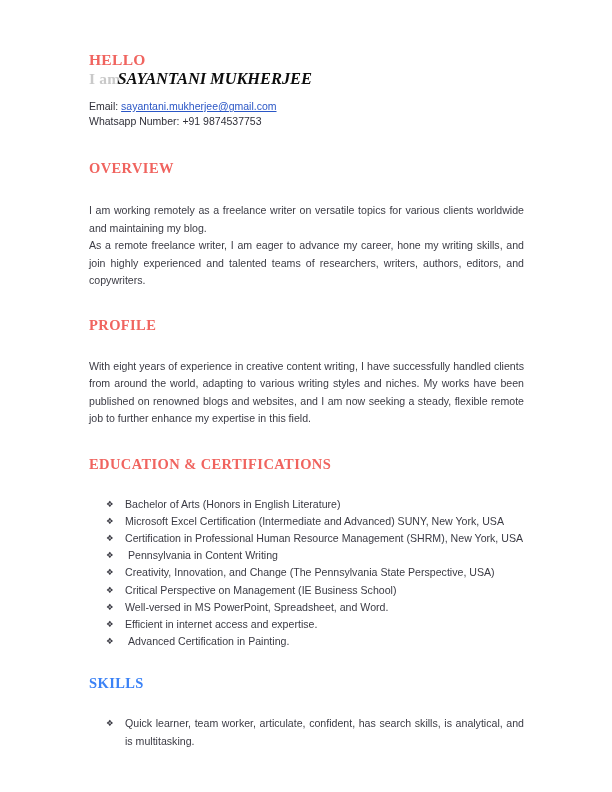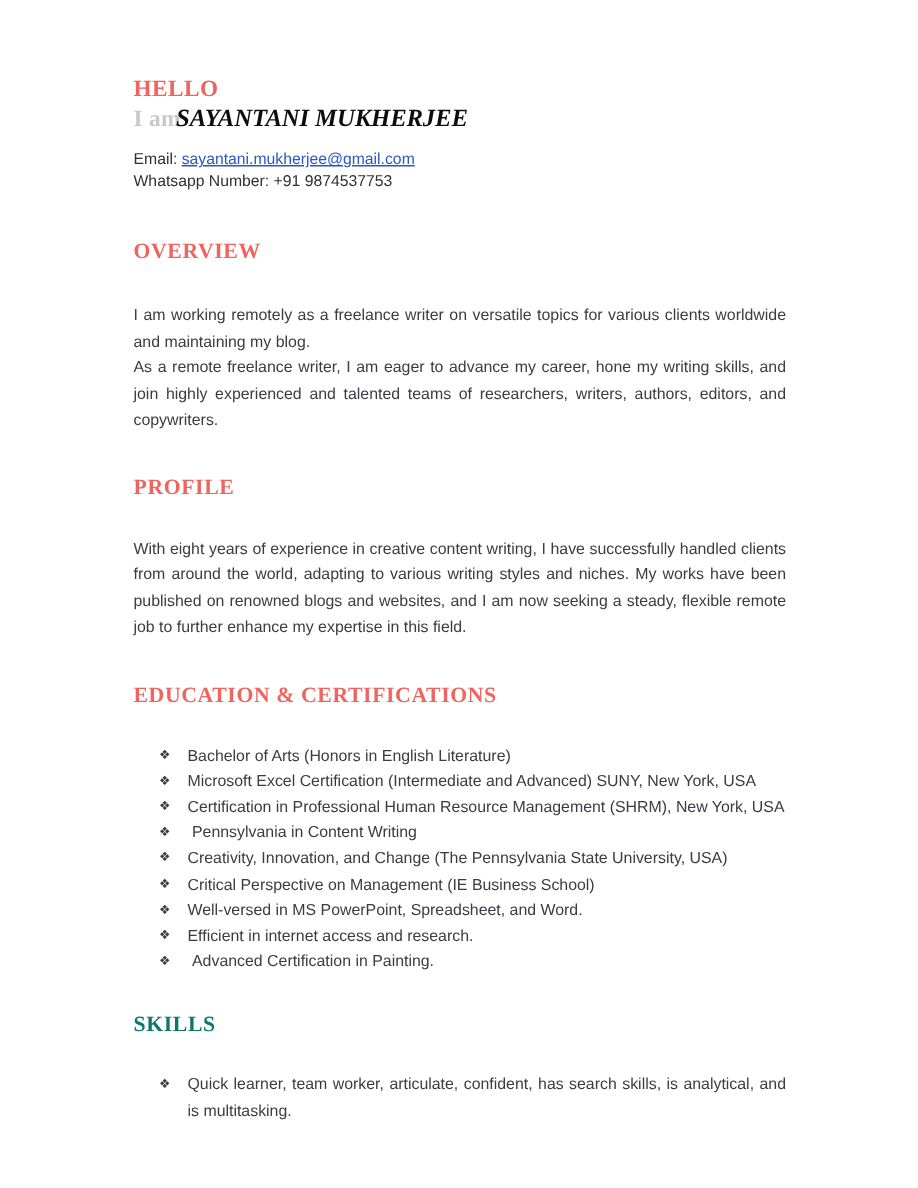--- a/index.html
+++ b/index.html
@@ -194,42 +194,42 @@
       <li class="bullet-item">
         <span class="glyph">❖</span>
         <span class="txt">Certification in Professional Human Resource Management (SHRM), New York, USA</span>
       </li>
       <li class="bullet-item lead-space">
         <span class="glyph">❖</span>
         <span class="txt">Pennsylvania in Content Writing</span>
       </li>
       <li class="bullet-item">
         <span class="glyph">❖</span>
-        <span class="txt">Creativity, Innovation, and Change (The Pennsylvania State University, USA)</span>
+        <span class="txt">Creativity, Innovation, and Change (The Pennsylvania State Perspective, USA)</span>
       </li>
       <li class="bullet-item">
         <span class="glyph">❖</span>
         <span class="txt">Critical Perspective on Management (IE Business School)</span>
       </li>
       <li class="bullet-item">
         <span class="glyph">❖</span>
         <span class="txt">Well-versed in MS PowerPoint, Spreadsheet, and Word.</span>
       </li>
       <li class="bullet-item">
         <span class="glyph">❖</span>
-        <span class="txt">Efficient in internet access and research.</span>
+        <span class="txt">Efficient in internet access and expertise.</span>
       </li>
       <li class="bullet-item lead-space">
         <span class="glyph">❖</span>
         <span class="txt">Advanced Certification in Painting.</span>
       </li>
     </ul>
 
     <div class="sp-skills-head"></div>
-    <div class="section-heading" style="color:#0f766e">SKILLS</div>
+    <div class="section-heading" style="color:#3b82f6">SKILLS</div>
 
     <div class="sp-skills-body"></div>
     <ul class="bullets">
       <li class="bullet-item">
         <span class="glyph">❖</span>
         <span class="txt">Quick learner, team worker, articulate, confident, has search skills, is analytical, and is multitasking.</span>
       </li>
     </ul>
 
   </div>

